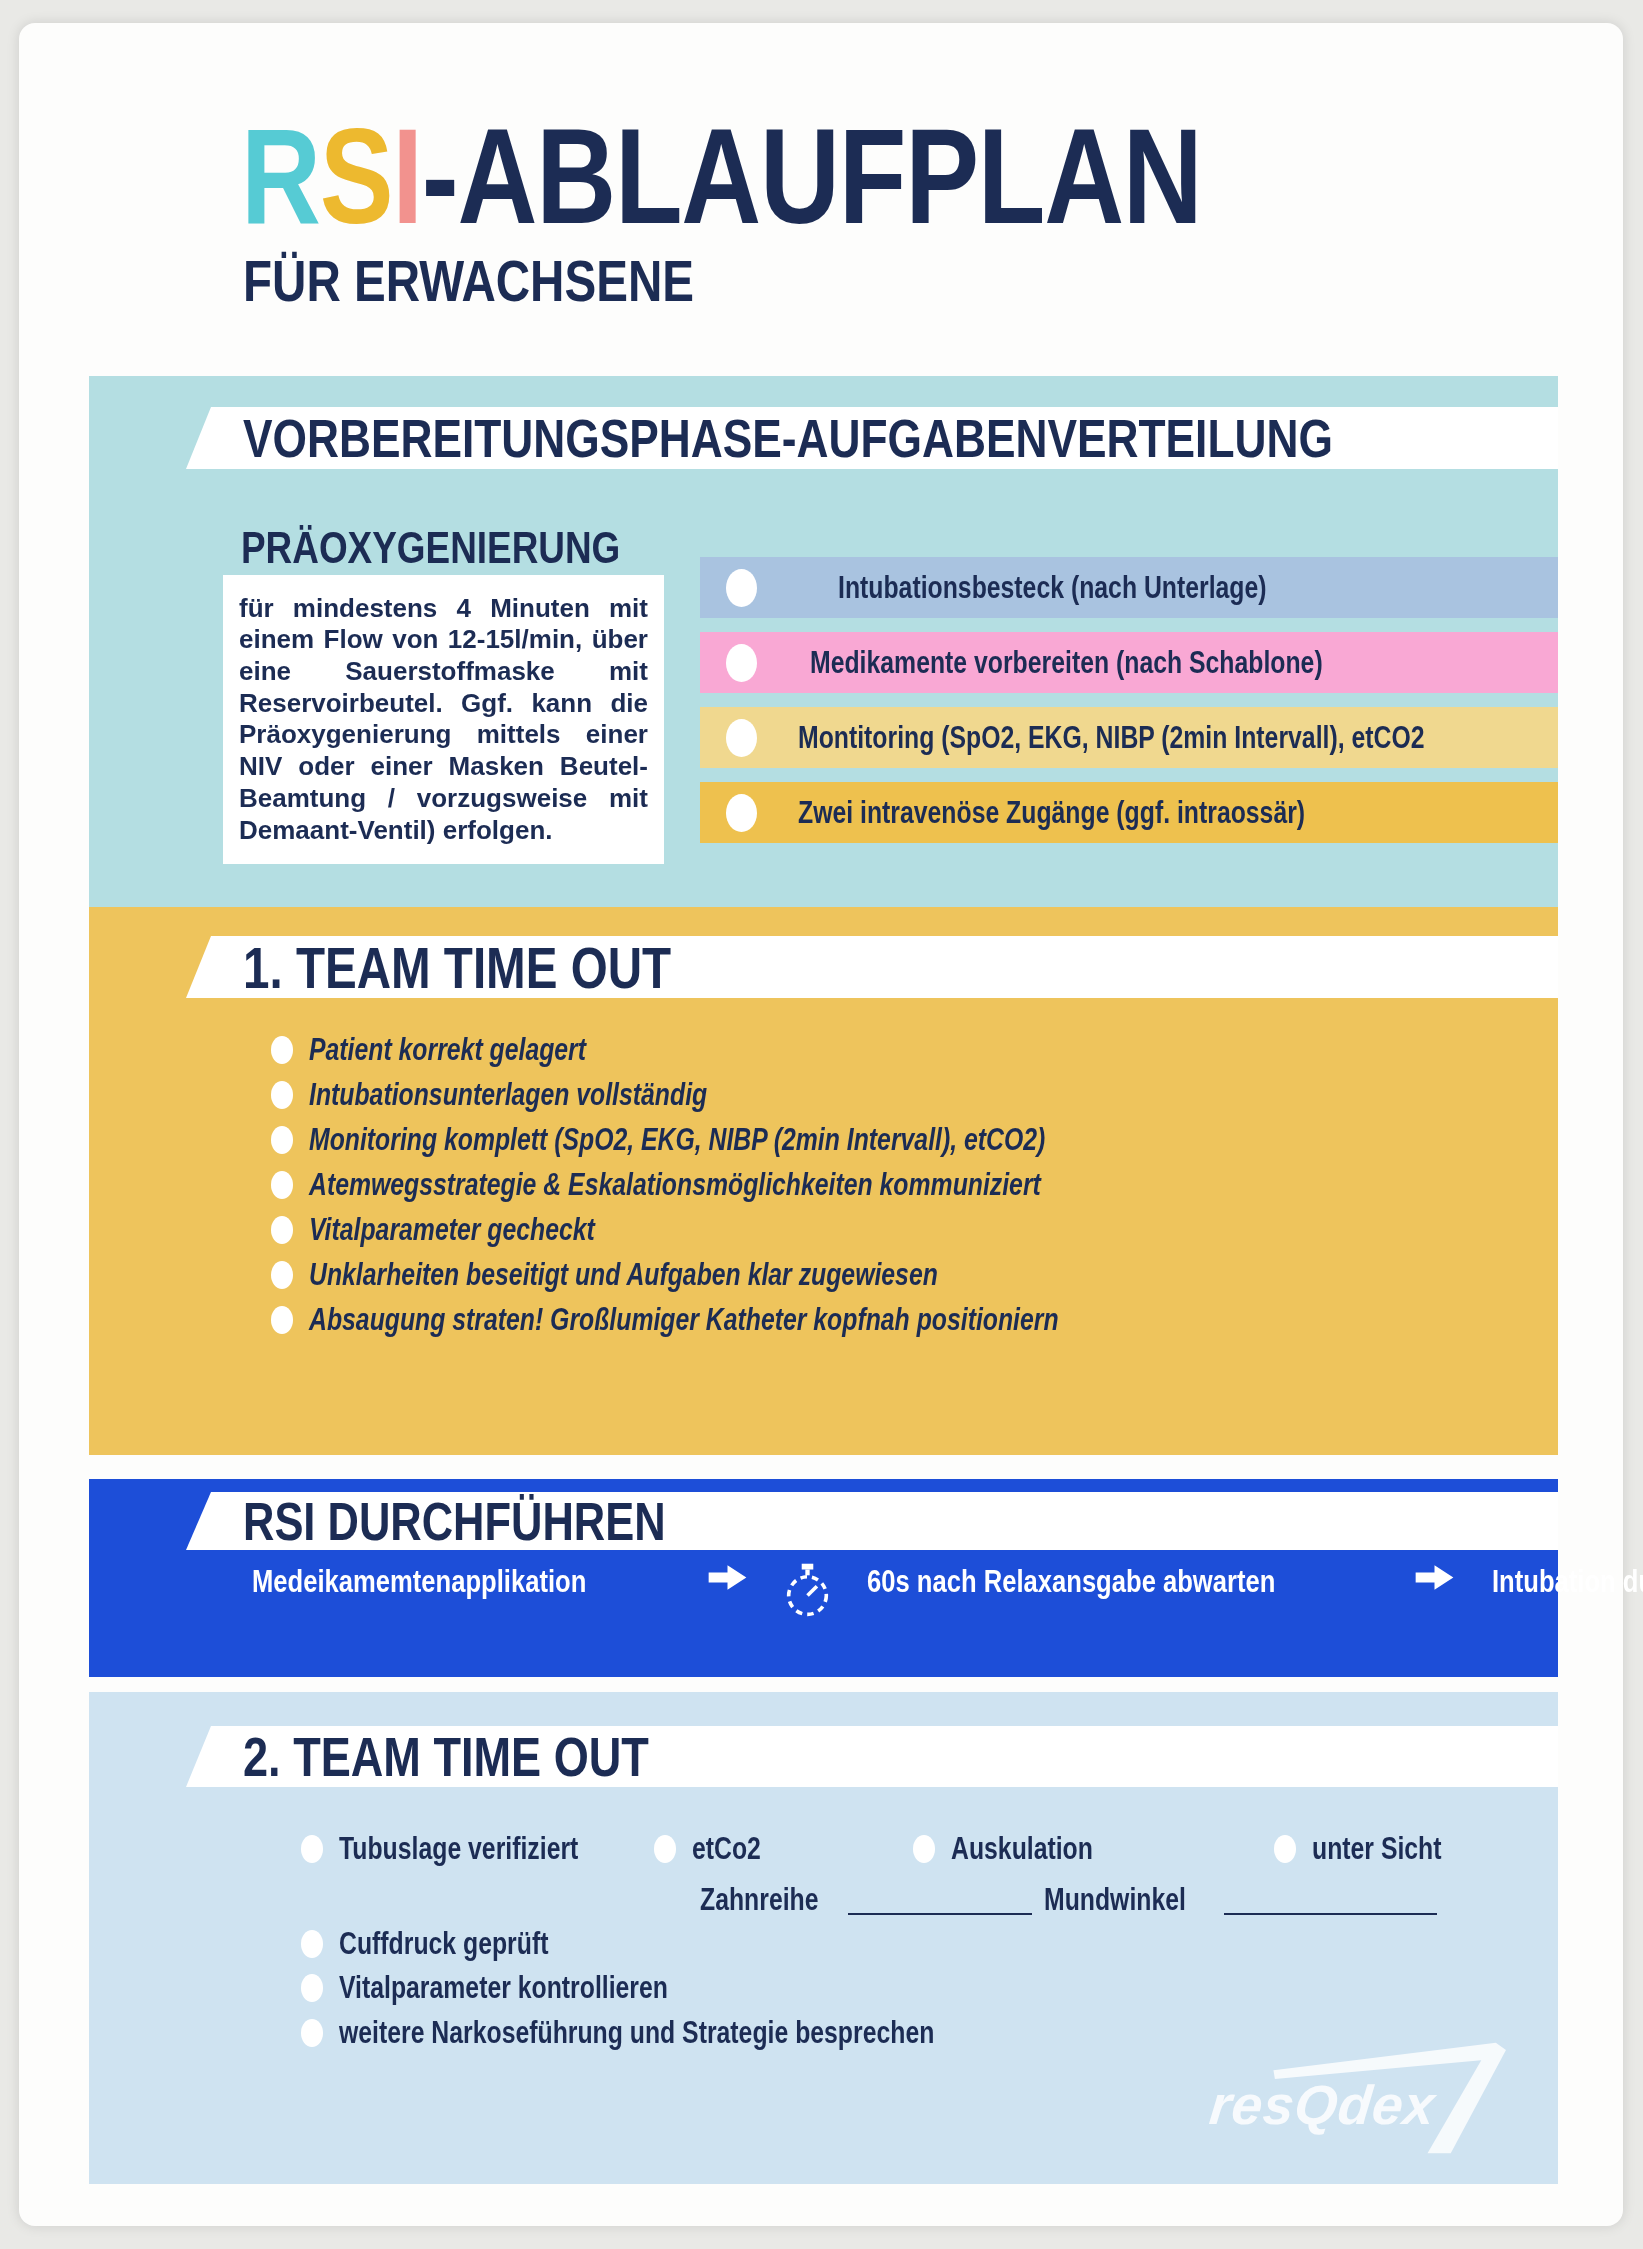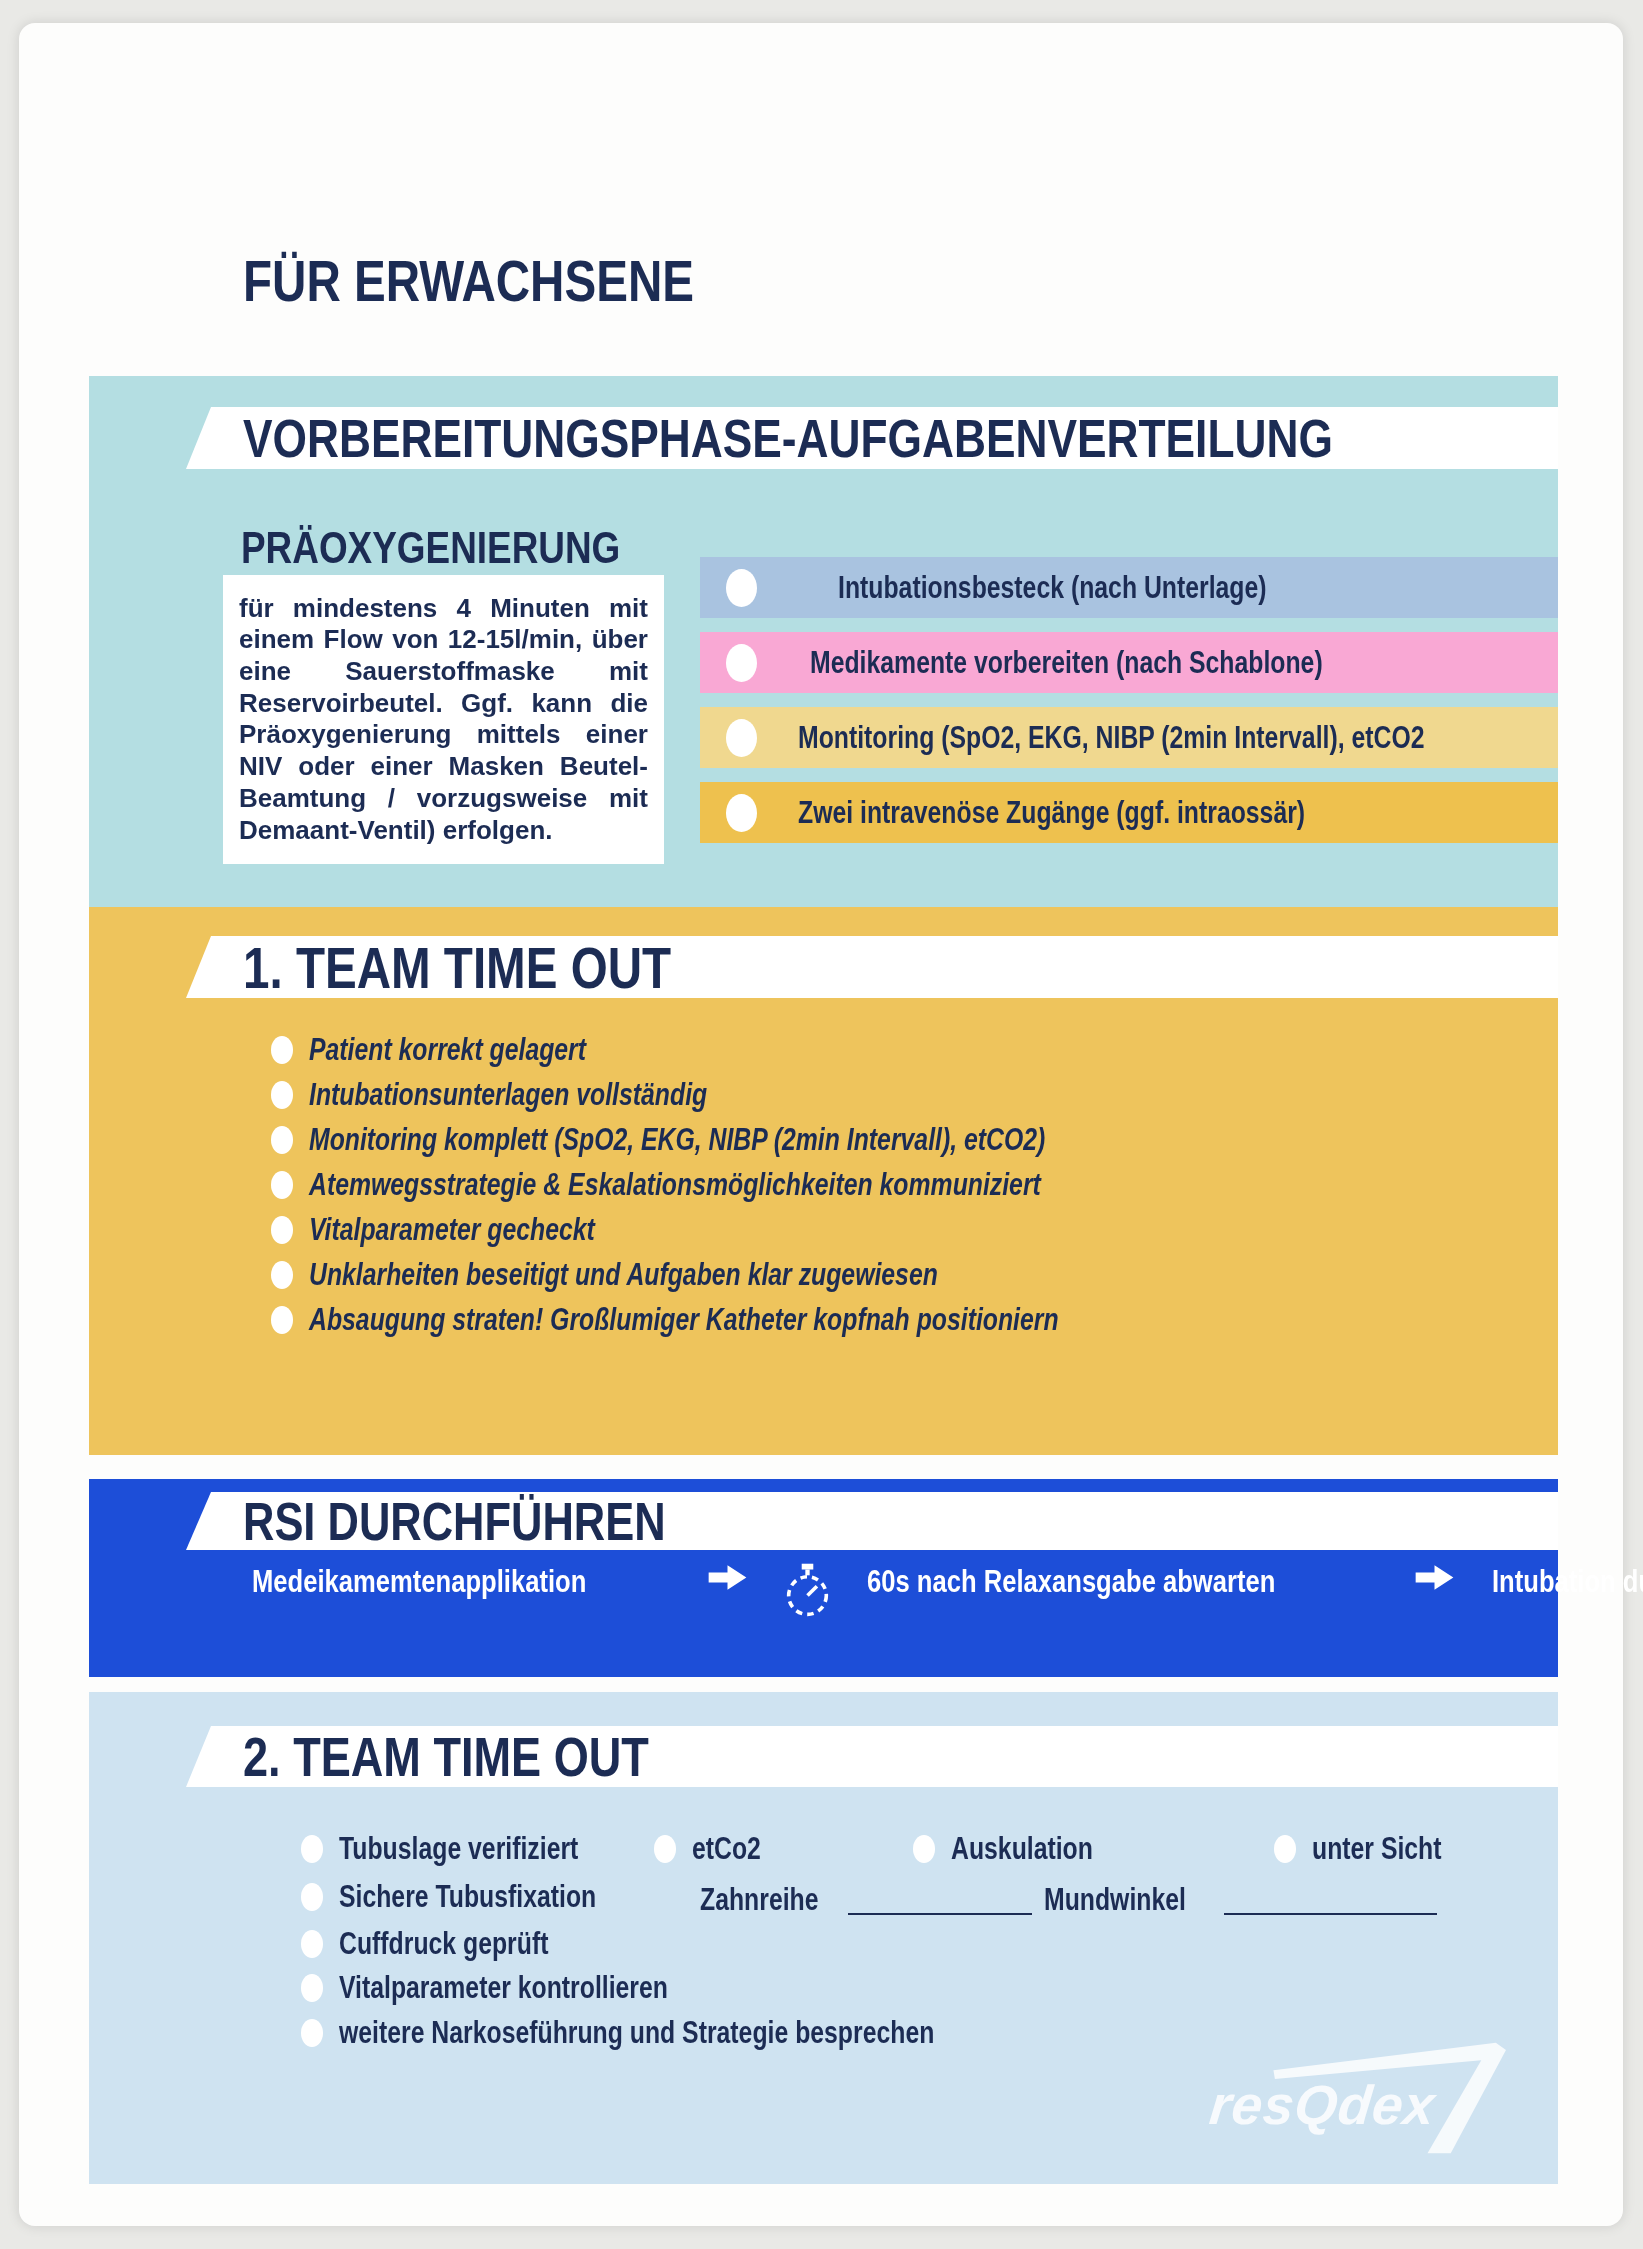--- a/index.html
+++ b/index.html
@@ -86,20 +86,25 @@
   }
   .logo svg{position:absolute;left:0;top:0;}
 </style>
 </head>
 <body>
 
 <div class="card"></div>
 
 <div class="page" style="color: rgb(28, 44, 84);">
 
+  <h1 class="title" style="margin:0;">
+    <span class="cond-h">
+      <span style="color: rgb(86, 203, 212);">R</span><span style="color: rgb(237, 185, 47);">S</span><span style="color: rgb(242, 146, 142);">I</span><span>-ABLAUFPLAN</span>
+    </span>
+  </h1>
   <div class="subtitle">
     <span class="cond-h">FÜR ERWACHSENE</span>
   </div>
 
   <section class="sec sec-prep" style="background: rgb(180, 222, 226);">
     <div class="banner" style="top:31px;">
       <span class="cond-h">VORBEREITUNGSPHASE-AUFGABENVERTEILUNG</span>
     </div>
     <div class="prep-sub">
       <span class="cond-h">PRÄOXYGENIERUNG</span>
@@ -203,24 +208,20 @@
           <span class="dot"></span>
           <span class="cond">Auskulation</span>
         </div>
       <div class="cell" style="left:1185px;">
           <span class="dot"></span>
           <span class="cond">unter Sicht</span>
         </div>
     </div>
 
     <div class="row r2">
-      <div class="cell" style="left:212px;">
-          <span class="dot"></span>
-          <span class="cond">Sichere Tubusfixation</span>
-        </div>
       <div class="fields">
         <span class="cond">Zahnreihe</span>
         <span class="fill-line line-1"></span>
         <span class="cond lbl2">Mundwinkel</span>
         <span class="fill-line line-2"></span>
       </div>
     </div>
 
     <div class="row r3">
       <div class="cell" style="left:212px;">

